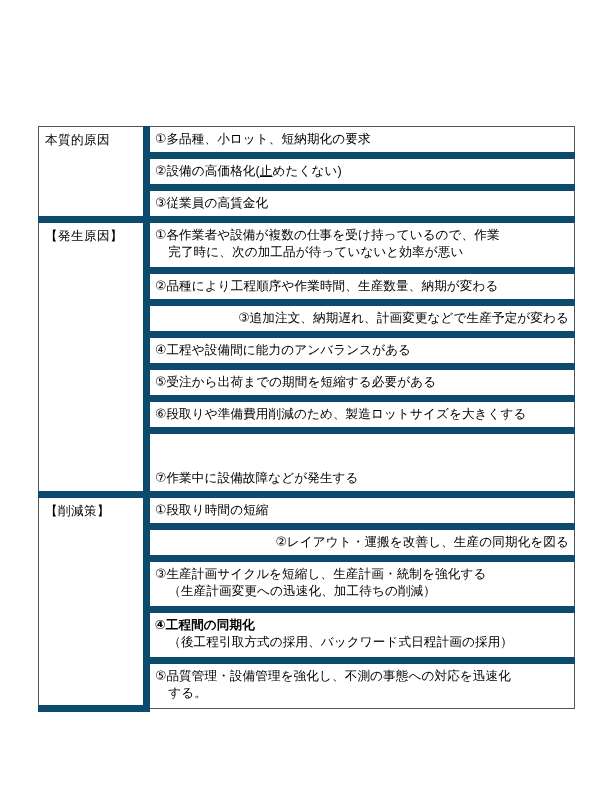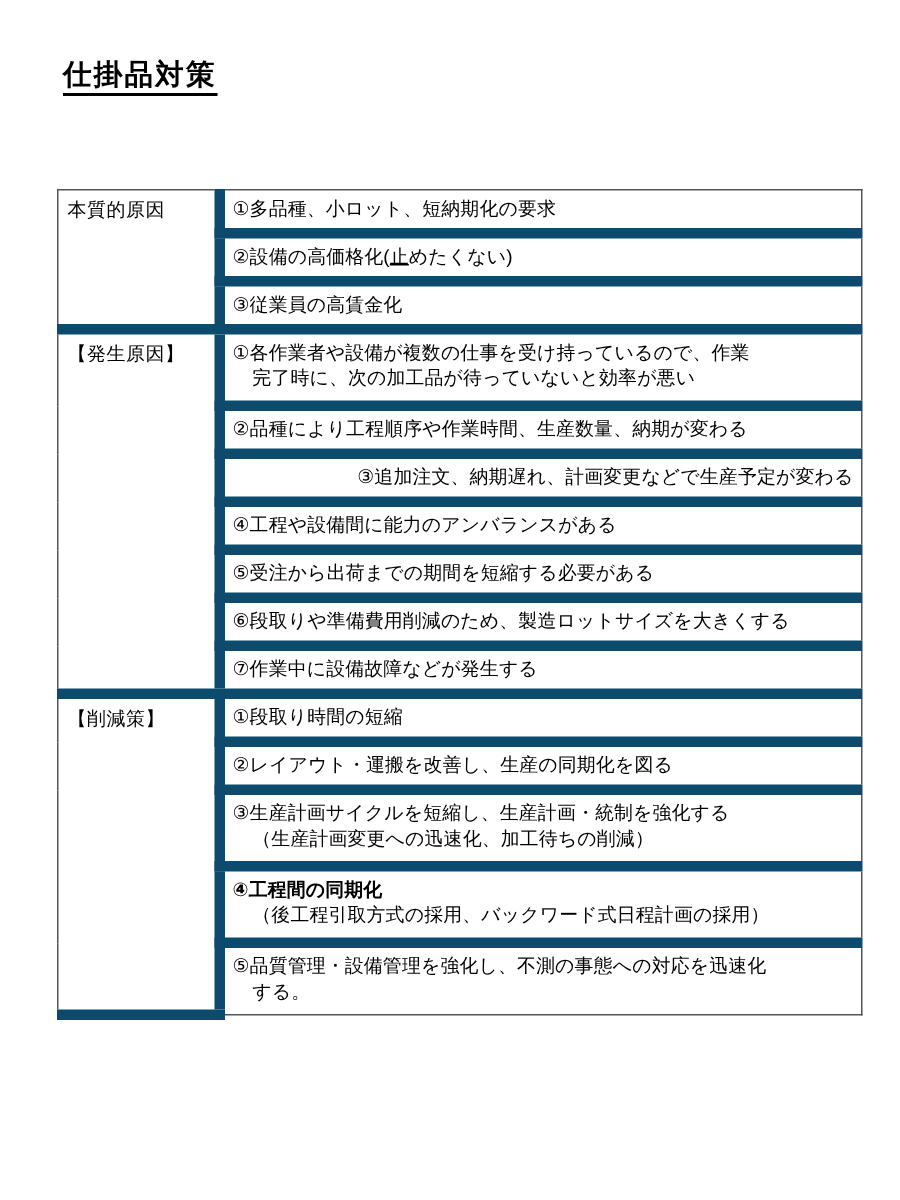--- a/index.html
+++ b/index.html
@@ -100,21 +100,20 @@
 
   
   .h-1 { height: 25px; }
   .h-2 { height: 44px; }
 </style>
 </head>
 <body>
 
 <div class="page">
 
-  <div class="doc-title">仕掛品対策</div>
 
   <table class="matrix">
     <tbody>
         <tr>
           <td class="cat-cell frame-left frame-top" rowspan="3">
             <span class="cat-label">本質的原因</span>
           </td>
           <td class="item-cell frame-right frame-top h-1">
             <span class="item-text">
               <span style="display: block;">①多品種、小ロット、短納期化の要求</span>
@@ -177,38 +176,38 @@
         <tr>
           <td class="item-cell frame-right h-1">
             <span class="item-text">
               <span style="display: block;">⑥段取りや準備費用削減のため、製造ロットサイズを大きくする</span>
             </span>
           </td>
         </tr>
         <tr>
           <td class="item-cell frame-right h-1">
             <span class="item-text">
-              <span style="display: block;">⑦作業中に設備故障などが発生する</span>
+              <span style="display: block; margin-top: 32px;">⑦作業中に設備故障などが発生する</span>
             </span>
           </td>
         </tr>
         <tr>
           <td class="cat-cell frame-left" rowspan="5">
             <span class="cat-label">【削減策】</span>
           </td>
           <td class="item-cell frame-right h-1">
             <span class="item-text">
               <span style="display: block;">①段取り時間の短縮</span>
             </span>
           </td>
         </tr>
         <tr>
           <td class="item-cell frame-right h-1">
             <span class="item-text">
-              <span style="display: block;">②レイアウト・運搬を改善し、生産の同期化を図る</span>
+              <span style="display: block; text-align: right;">②レイアウト・運搬を改善し、生産の同期化を図る</span>
             </span>
           </td>
         </tr>
         <tr>
           <td class="item-cell frame-right h-2">
             <span class="item-text">
               <span style="display: block;">③生産計画サイクルを短縮し、生産計画・統制を強化する</span>
               <span class="cont">（生産計画変更への迅速化、加工待ちの削減）</span>
             </span>
           </td>

